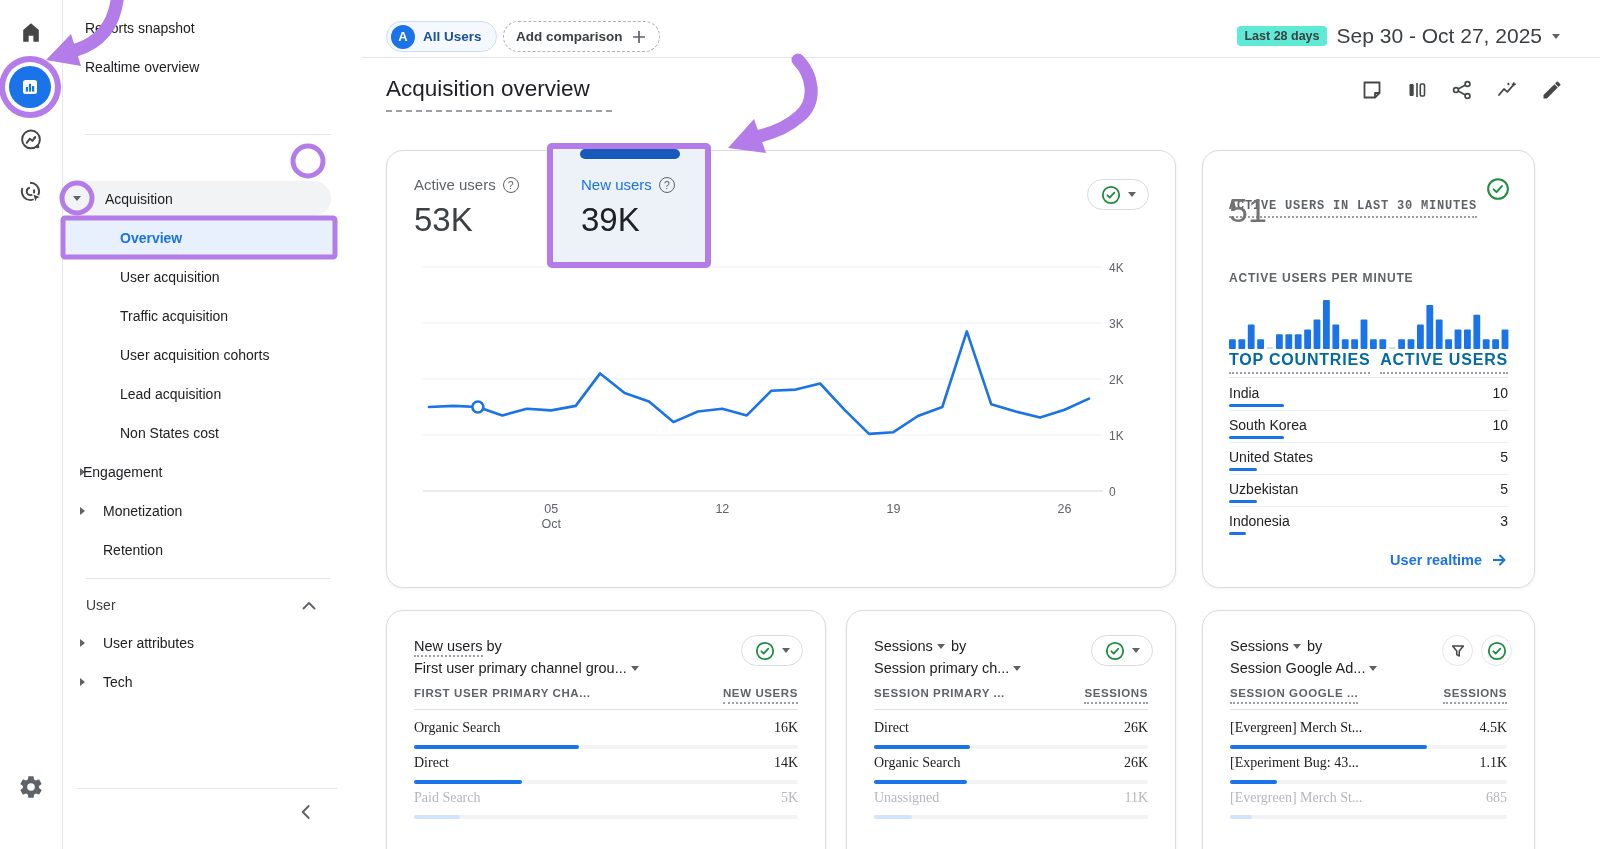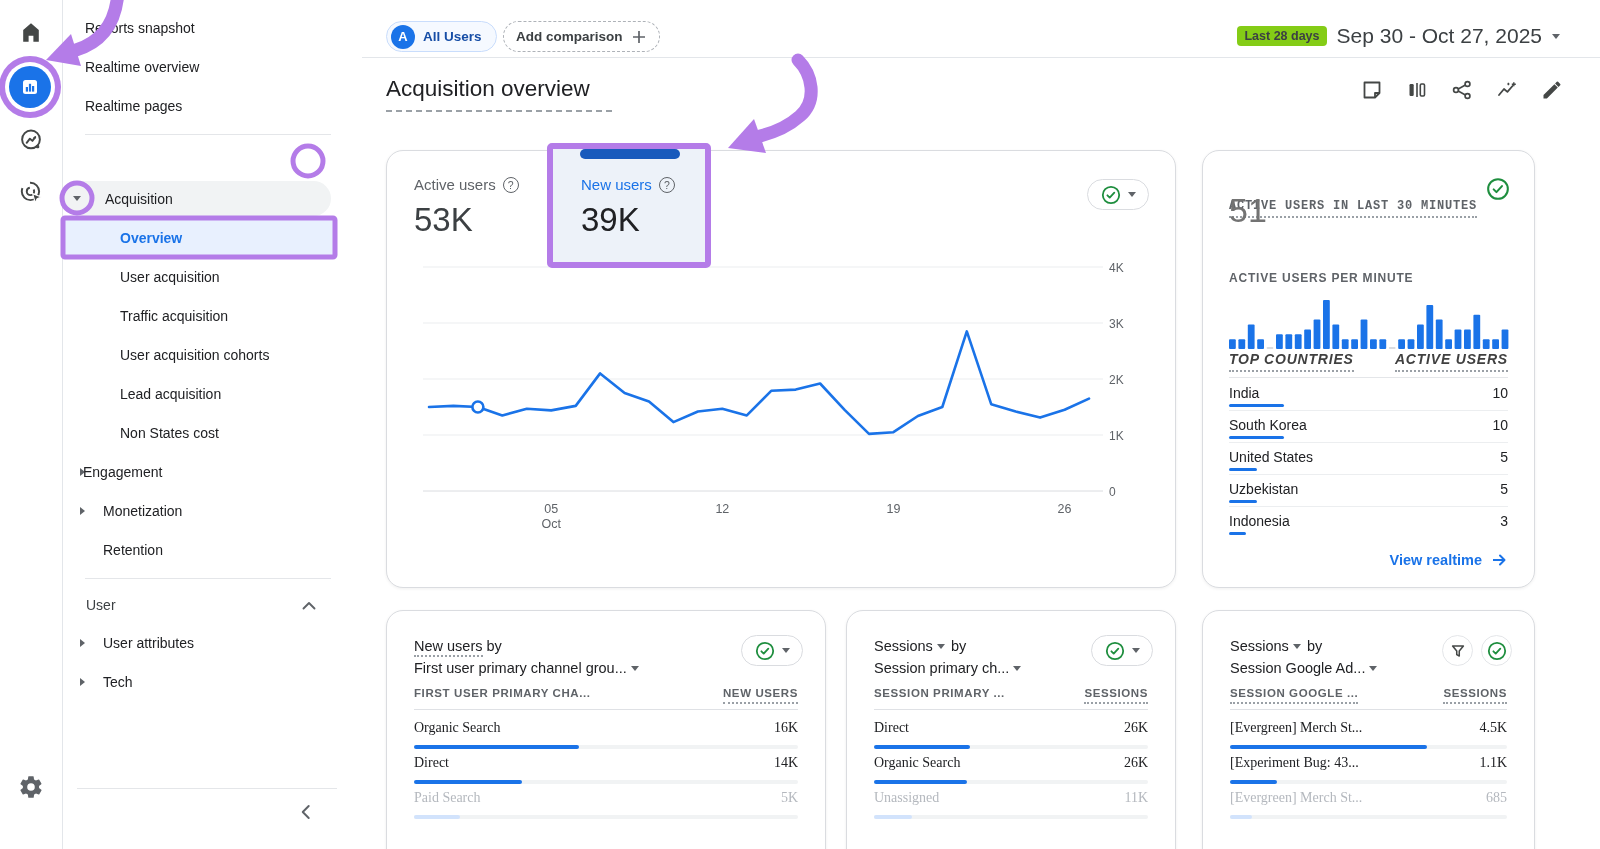--- a/index.html
+++ b/index.html
@@ -28,21 +28,21 @@
   .main{position:absolute;left:362px;top:0;width:1238px;height:849px;background:#fff;}
   .topbar-divider{position:absolute;left:0;top:57px;width:1238px;height:1px;background:#e3e6ea;}
   .seg-pill{position:absolute;left:24px;top:21px;height:31px;border:1px solid #c9ddfc;background:#f5f9ff;border-radius:16px;
     display:flex;align-items:center;gap:8px;padding:0 14px 0 4px;cursor:pointer;}
   .seg-badge{width:24px;height:24px;border-radius:50%;background:#1a73e8;color:#fff;font-size:13px;font-weight:bold;
     display:flex;align-items:center;justify-content:center;}
   .seg-label{font-size:13.5px;font-weight:bold;color:#174ea6;}
   .cmp-pill{position:absolute;left:141px;top:21px;height:31px;border:1.5px dashed #aeb2b8;border-radius:16px;
     display:flex;align-items:center;gap:8px;padding:0 12px;cursor:pointer;font-size:13.5px;font-weight:bold;color:#3c4043;}
   .date-block{position:absolute;right:40px;top:24px;display:flex;align-items:center;gap:10px;cursor:pointer;}
-  .date-chip{background:#84cc16;border-radius:4px;padding:3px 7px;font-size:12.5px;font-weight:bold;color:#3c4043;}
+  .date-chip{background:#5eead4;border-radius:4px;padding:3px 7px;font-size:12.5px;font-weight:bold;color:#3c4043;}
   .date-text{font-size:21px;color:#3c4043;}
   .page-title{position:absolute;left:24px;top:76px;font-size:22.5px;color:#202124;}
   .title-underline{position:absolute;left:24px;top:110px;width:226px;border-top:2px dashed #9aa0a6;}
   .toolbar{position:absolute;right:36px;top:78px;display:flex;gap:21px;}
   .toolbar .tb-icon{width:24px;height:24px;cursor:pointer;}
   
   .card{position:absolute;background:#fff;border:1px solid #dadce0;border-radius:17px;box-shadow:0 1px 3px rgba(60,64,67,.08);}
   .card-main{left:24px;top:150px;width:790px;height:438px;}
   .card-rt{left:840px;top:150px;width:333px;height:438px;}
   .card-b1{left:24px;top:610px;width:440px;height:280px;}
@@ -65,21 +65,21 @@
   .icon-circle{width:31px;height:31px;border:1px solid #e4e6e9;border-radius:50%;display:flex;align-items:center;
     justify-content:center;cursor:pointer;background:#fff;}
   
   .rt-title{position:absolute;left:26px;top:48px;font-size:12px;font-weight:bold;letter-spacing:.8px;color:#5f6368;
     border-bottom:2px dotted #9aa0a6;padding-bottom:3px;font-family:Liberation Mono, monospace;}
   .rt-check{position:absolute;right:24px;top:26px;}
   .rt-value{position:absolute;left:26px;top:40px;font-size:34px;color:#737373;}
   .rt-perminute{position:absolute;left:26px;top:120px;font-size:12px;font-weight:bold;letter-spacing:.8px;color:#5f6368;}
   .rt-bars{position:absolute;left:26px;top:142px;}
   .rt-headers{position:absolute;left:26px;right:26px;top:200px;display:flex;justify-content:space-between;}
-  .rt-h{font-size:14px;font-weight:bold;letter-spacing:.8px;color:#404040;border-bottom:2px dotted #9aa0a6;padding-bottom:3px;font-style:italic;}
+  .rt-h{font-size:16px;font-weight:bold;letter-spacing:.8px;color:#0369a1;border-bottom:2px dotted #9aa0a6;padding-bottom:3px;}
   .rt-hdiv{position:absolute;left:26px;right:26px;top:226px;height:1px;background:#e4e6e9;}
   .rt-rows{position:absolute;left:26px;right:26px;top:228px;}
   .ct-row{position:relative;height:32px;border-bottom:1px solid #eceef0;}
   .ct-row:last-child{border-bottom:none;}
   .ct-name{position:absolute;left:0;top:6px;font-size:14px;color:#202124;}
   .ct-val{position:absolute;right:0;top:6px;font-size:14px;color:#202124;}
   .ct-bar{position:absolute;left:0;top:25px;height:3px;background:#1a73e8;border-radius:2px;}
   .rt-link{position:absolute;right:26px;top:400px;display:flex;align-items:center;gap:8px;color:#1a73e8;
     font-size:14.5px;font-weight:bold;cursor:pointer;}
   
@@ -137,23 +137,20 @@
 <div class="sidebar" id="sidebar">
   <div class="sb-bottom-divider"></div>
   <svg class="sb-collapse" viewBox="0 0 24 24">
     <polyline points="14.5,6.5 9,12 14.5,17.5" fill="none" stroke="#5f6368" stroke-width="1.8" stroke-linecap="round" stroke-linejoin="round"></polyline>
   </svg>
 <div class="sb-row sb-link" style="top: 8px; height: 39px;">
       <span class="sb-label" style="margin-left: 22px;">Reports snapshot</span>
     </div>
     <div class="sb-row sb-link" style="top: 47px; height: 39px;">
       <span class="sb-label" style="margin-left: 22px;">Realtime overview</span>
-    </div>
-    <div class="sb-row sb-link" style="top: 86px; height: 39px;">
-      <span class="sb-label" style="margin-left: 22px;">Realtime pages</span>
     </div>
     <div class="sb-divider" style="top: 134px;"></div>
     <div class="sb-row sb-expanded-parent" style="top: 179px; height: 39px;">
       <div class="sb-pill"></div>
       <span class="caret-down chev" style="left: 10px;"></span>
       <span class="sb-label" style="margin-left: 42px;">Acquisition</span>
     </div>
     <div class="sb-row sb-selected" style="top: 218px; height: 39px;">
       <div class="sb-selected-bg"></div>
       <span class="sb-label" style="margin-left: 57px;">Overview</span>
@@ -361,21 +358,21 @@
           <span class="ct-val">5</span>
           <div class="ct-bar" style="width: 27.5px;"></div>
         </div>
         <div class="ct-row">
           <span class="ct-name">Indonesia</span>
           <span class="ct-val">3</span>
           <div class="ct-bar" style="width: 16.5px;"></div>
         </div>
       </div>
     <div class="rt-link">
-      <span>View realtime</span>
+      <span>User realtime</span>
       <svg width="18" height="18" viewBox="0 0 18 18">
         <path d="M3 9h11.5" stroke="#1a73e8" stroke-width="2" fill="none"></path>
         <polyline points="10,4.5 14.5,9 10,13.5" stroke="#1a73e8" stroke-width="2" fill="none" stroke-linecap="round" stroke-linejoin="round"></polyline>
       </svg>
     </div>
   </div>
 
   <div class="card card-b1">
     <div class="bc-title">
       <span class="dotted">New users</span>

